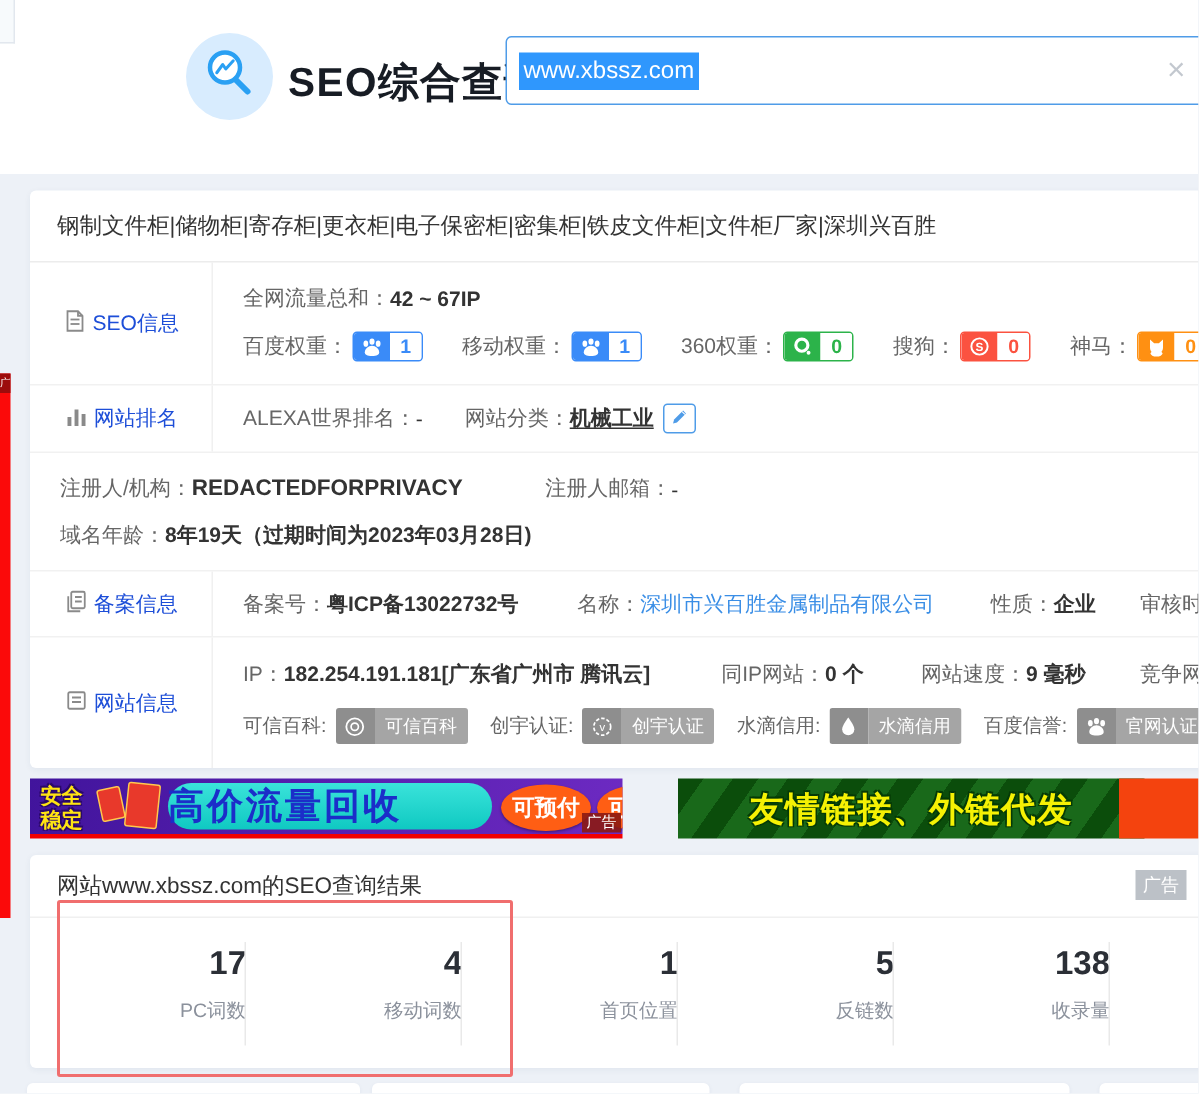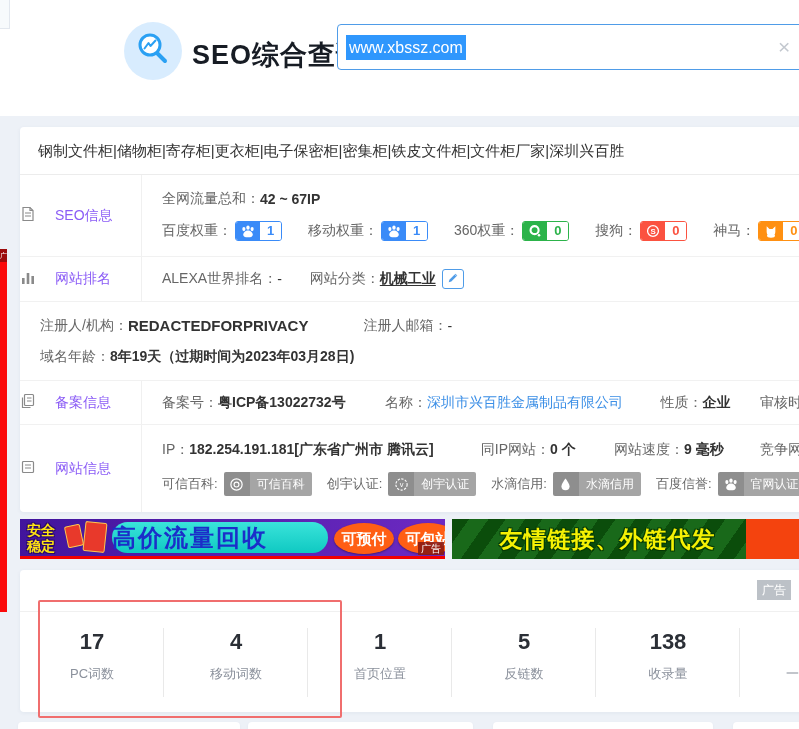--- a/index.html
+++ b/index.html
@@ -22,21 +22,21 @@
   .clear-x{position:absolute;left:440px;top:9px;font-size:21px;color:#c3c8cf;cursor:pointer;line-height:26px}
 
   
   .card1{position:absolute;left:20px;top:127px;width:810px;height:385px;background:#fff;
         border-radius:4px;box-shadow:0 1px 4px rgba(30,60,110,.06);overflow:hidden}
   .titlerow{height:48px;line-height:48px;padding-left:18px;font-size:15px;color:#333;
         border-bottom:1px solid #ececec;white-space:nowrap;overflow:hidden}
   .irow{display:flex;border-bottom:1px solid #f1f1f1}
   .irow:last-child{border-bottom:none}
   .lcell{flex:0 0 122px;border-right:1px solid #f0f0f0;display:flex;align-items:center;
-        justify-content:flex-start;gap:19px;color:#8b5cf6;font-size:14px}
+        justify-content:center;gap:4px;color:#1d4ed8;font-size:14px}
   .ccell{flex:1;padding-left:20px;display:flex;flex-direction:column;justify-content:center;
         gap:13px;overflow:hidden}
   .line{display:flex;align-items:center;white-space:nowrap;font-size:14px;color:#666}
   .lab{color:#666}
   .val{color:#333}
   .b{font-weight:600}
   .link{color:#3a8ee6;cursor:pointer}
   .u{text-decoration:underline;text-underline-offset:2px}
 
   
@@ -50,21 +50,21 @@
   .titem{display:flex;align-items:center;margin-right:15px;font-size:13px;color:#666;white-space:nowrap}
   .tbadge{display:inline-flex;height:24px;margin-left:6px;border-radius:2px;overflow:hidden;cursor:pointer}
   .ticon{width:26px;background:#8e8e8e;display:flex;align-items:center;justify-content:center}
   .ttext{background:#a5a5a5;color:#fff;font-size:12px;line-height:24px;padding:0 7px;white-space:nowrap}
 
   
   .editic{display:inline-flex;width:22px;height:20px;border:1px solid #4f9ce8;border-radius:3px;
         align-items:center;justify-content:center;margin-left:6px;cursor:pointer;background:#fff}
 
   
-  .banner1{position:absolute;left:20px;top:519px;width:425px;height:40px;
+  .banner1{position:absolute;left:20px;top:519px;width:395px;height:40px;
         background:linear-gradient(100deg,#41149c,#6d2ac2);border-bottom:3px solid #f20000;overflow:hidden;cursor:pointer}
   .b1tag{position:absolute;left:7px;top:3px;font-size:14px;font-weight:700;color:#ffe412;line-height:1.15;
         text-shadow:1px 1px 0 #2a0868,-1px 1px 0 #2a0868,1px -1px 0 #2a0868,-1px -1px 0 #2a0868}
   .env{position:absolute;background:#e8392b;border:1px solid #ffc84d;border-radius:2px}
   .b1pill{position:absolute;left:92px;top:3px;width:216px;height:31px;border-radius:16px;
         background:linear-gradient(180deg,#3ae3da,#0fc9c2);text-align:left;line-height:31px;
         font-size:24px;font-weight:700;color:#1b2ec9;letter-spacing:2px}
   .opill{position:absolute;top:4px;width:60px;height:31px;border-radius:50%;background:#ff5e14;
         color:#fff;font-weight:700;font-size:15px;text-align:center;line-height:31px;
         box-shadow:0 1px 2px rgba(0,0,0,.35)}
@@ -79,21 +79,21 @@
   .banner3{position:absolute;left:746px;top:519px;width:60px;height:40px;background:#f4430e;cursor:pointer}
 
   
   .card2{position:absolute;left:20px;top:570px;width:810px;height:142px;background:#fff;
         border-radius:4px;box-shadow:0 1px 4px rgba(30,60,110,.06);overflow:hidden}
   .rhdr{height:42px;line-height:42px;padding-left:18px;font-size:15px;color:#333;
         border-bottom:1px solid #f0f0f0;position:relative;white-space:nowrap}
   .adbadge{position:absolute;left:737px;top:10px;background:#bcc1c7;color:#fff;font-size:12px;
         line-height:20px;padding:0 5px}
   .stats{display:flex;height:99px}
-  .scol{flex:0 0 144px;text-align:center;position:relative;cursor:pointer}
+  .scol{flex:0 0 144px;text-align:right;position:relative;cursor:pointer}
   .scol:not(:last-child)::after{content:"";position:absolute;right:0;top:16px;bottom:14px;width:1px;background:#e9e9e9}
   .snum{margin-top:17px;font-size:22px;font-weight:600;color:#2b2f36;min-height:26px}
   .slab{margin-top:10px;font-size:13px;color:#8b919c}
 
   
   .annot{position:absolute;left:38px;top:600px;width:304px;height:118px;border:2px solid #f06e6e;
         border-radius:2px;z-index:60;pointer-events:none}
   .redstrip{position:absolute;left:0;top:249px;width:7px;height:363px;background:#fb0a0a;z-index:55;cursor:pointer}
   .redlab{position:absolute;left:0;top:0;width:7px;height:13px;background:#9c0c0c;color:#fff;
         font-size:7px;line-height:13px;text-align:center}
@@ -380,20 +380,21 @@
 
   <div class="banner2">
     <div class="b2text">友情链接、外链代发</div>
     <div class="b2ad">广告</div>
   </div>
 
   <div class="banner3"></div>
 
   <div class="card2">
     <div class="rhdr">
+      <span>网站www.xbssz.com的SEO查询结果</span>
       <span class="adbadge">广告</span>
     </div>
     <div class="stats">
       <div class="scol">
         <div class="snum">17</div>
         <div class="slab">PC词数</div>
       </div>
       <div class="scol">
         <div class="snum">4</div>
         <div class="slab">移动词数</div>

